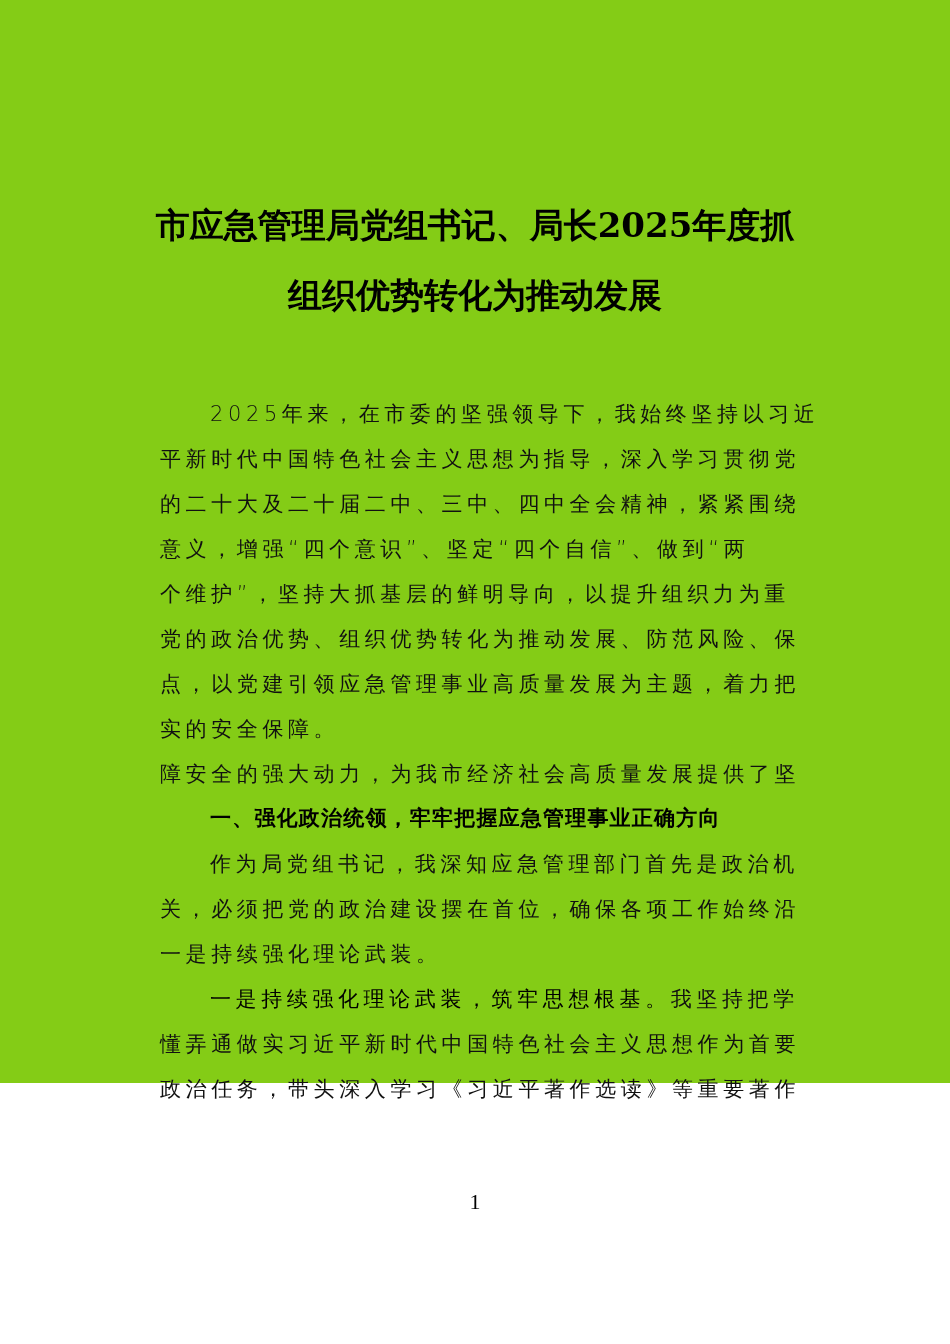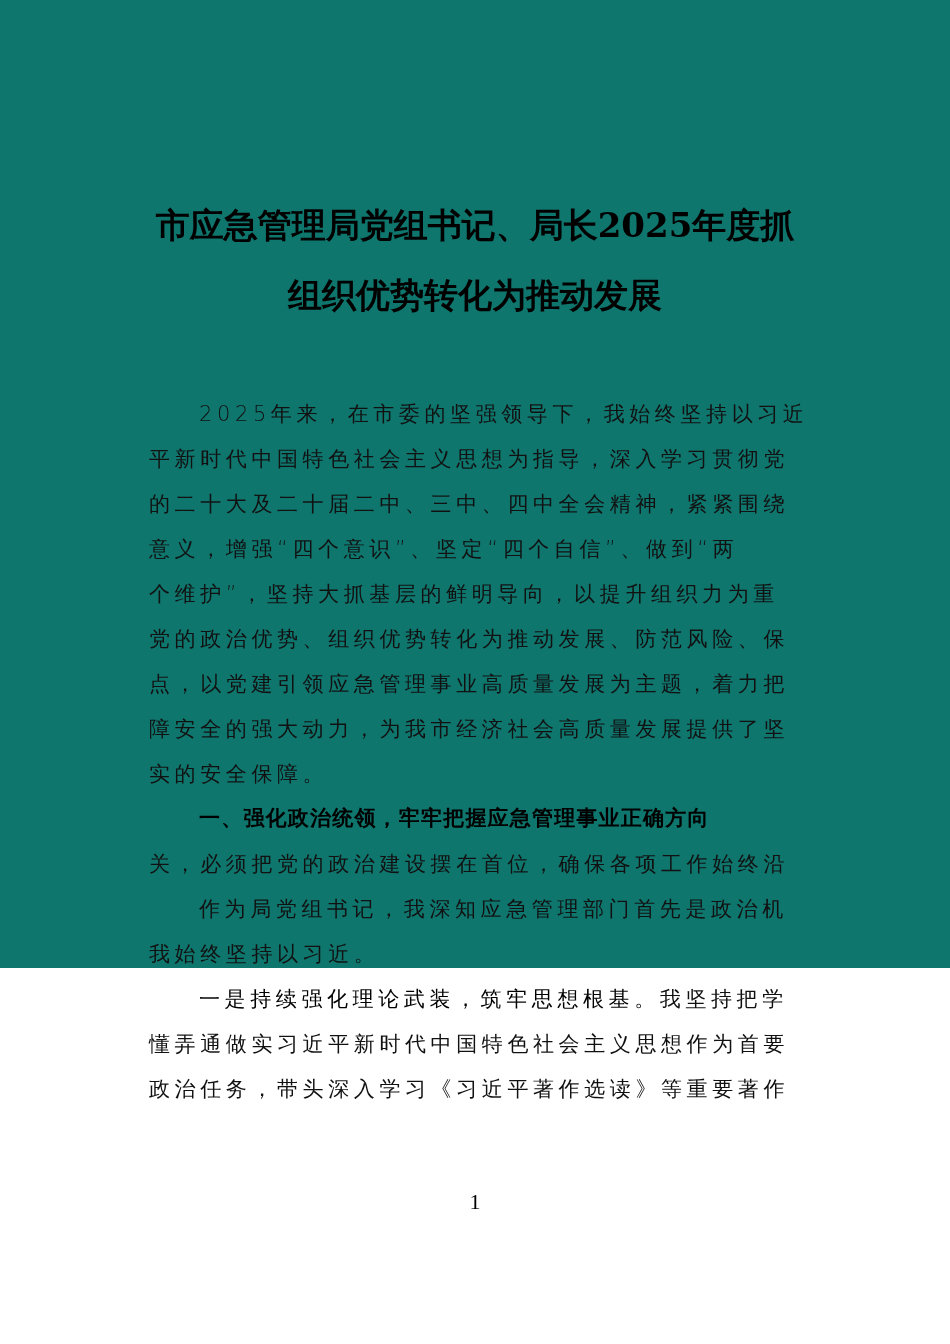--- a/index.html
+++ b/index.html
@@ -11,42 +11,42 @@
       width: 950px;
       height: 1344px;
       position: relative;
       overflow: hidden;
       color: #000000;
     }
     .page {
       position: absolute;
       left: 0; top: 0;
       width: 950px;
-      height: 968px;
-      background: #0f766e;
+      height: 1083px;
+      background: #84cc16;
     }
     .title {
       position: absolute;
       left: 140px;
       width: 670px;
       top: 190px;
       text-align: center;
       font-family: "DejaVu Serif", "Liberation Serif", serif;
       font-weight: bold;
       font-size: 34px;
       line-height: 70px;
       letter-spacing: 0px;
     }
     .title .line {
       display: block;
       white-space: nowrap;
     }
     .body {
       position: absolute;
-      left: 149px;
+      left: 160px;
       top: 392px;
       width: 657px;
       font-family: "DejaVu Sans", "Liberation Sans", sans-serif;
       font-size: 21px;
       line-height: 45px;
       letter-spacing: 4.6px;
       text-align: justify;
       text-align-last: left;
       color: #111111;
       font-weight: 300;
@@ -97,32 +97,32 @@
   <div class="body">
 
     <p style="text-indent:0">
       <span class="ln first">2025年来，在市委的坚强领导下，我始终坚持以习近</span>
       <span class="ln">平新时代中国特色社会主义思想为指导，深入学习贯彻党</span>
       <span class="ln">的二十大及二十届二中、三中、四中全会精神，紧紧围绕</span>
       <span class="ln">意义，增强“四个意识”、坚定“四个自信”、做到“两</span>
       <span class="ln">个维护”，坚持大抓基层的鲜明导向，以提升组织力为重</span>
       <span class="ln">党的政治优势、组织优势转化为推动发展、防范风险、保</span>
       <span class="ln">点，以党建引领应急管理事业高质量发展为主题，着力把</span>
+      <span class="ln">实的安全保障。</span>
       <span class="ln">障安全的强大动力，为我市经济社会高质量发展提供了坚</span>
-      <span class="ln">实的安全保障。</span>
     </p>
 
     <p style="text-indent:0">
       <span class="ln first heading">一、强化政治统领，牢牢把握应急管理事业正确方向</span>
     </p>
 
     <p style="text-indent:0">
+      <span class="ln first">作为局党组书记，我深知应急管理部门首先是政治机</span>
       <span class="ln">关，必须把党的政治建设摆在首位，确保各项工作始终沿</span>
-      <span class="ln first">作为局党组书记，我深知应急管理部门首先是政治机</span>
-      <span class="ln">我始终坚持以习近。</span>
+      <span class="ln">一是持续强化理论武装。</span>
     </p>
 
     <p style="text-indent:0">
       <span class="ln first"><span class="lead">一是持续强化理论武装，筑牢思想根基。</span><span>我坚持把学</span></span>
       <span class="ln">懂弄通做实习近平新时代中国特色社会主义思想作为首要</span>
       <span class="ln">政治任务，带头深入学习《习近平著作选读》等重要著作</span>
     </p>
 
   </div>
 

